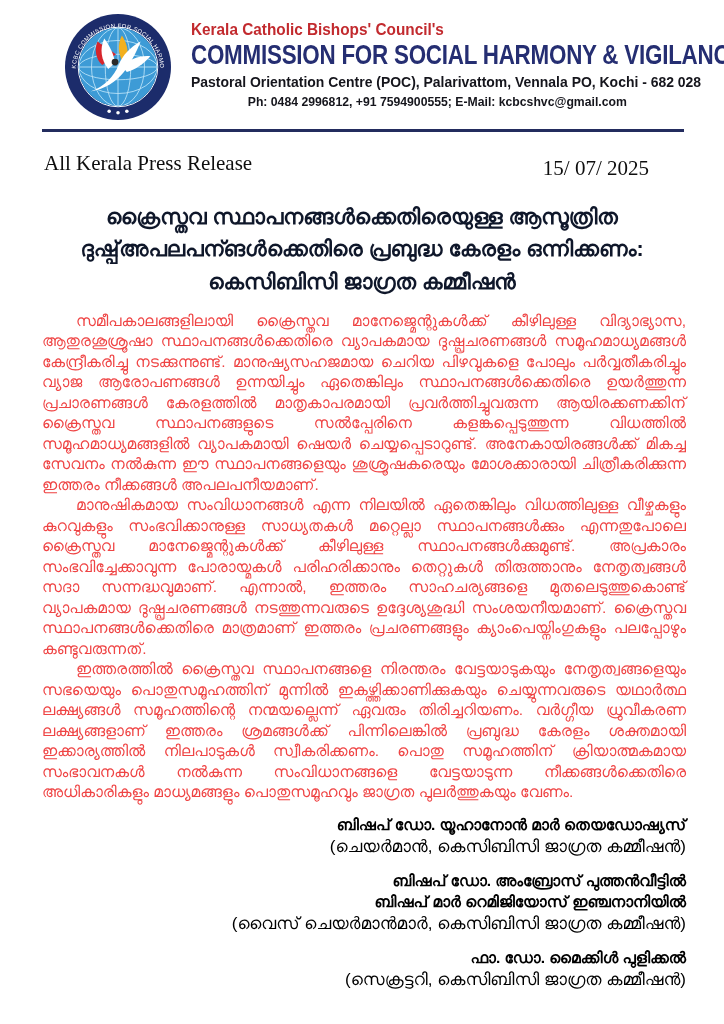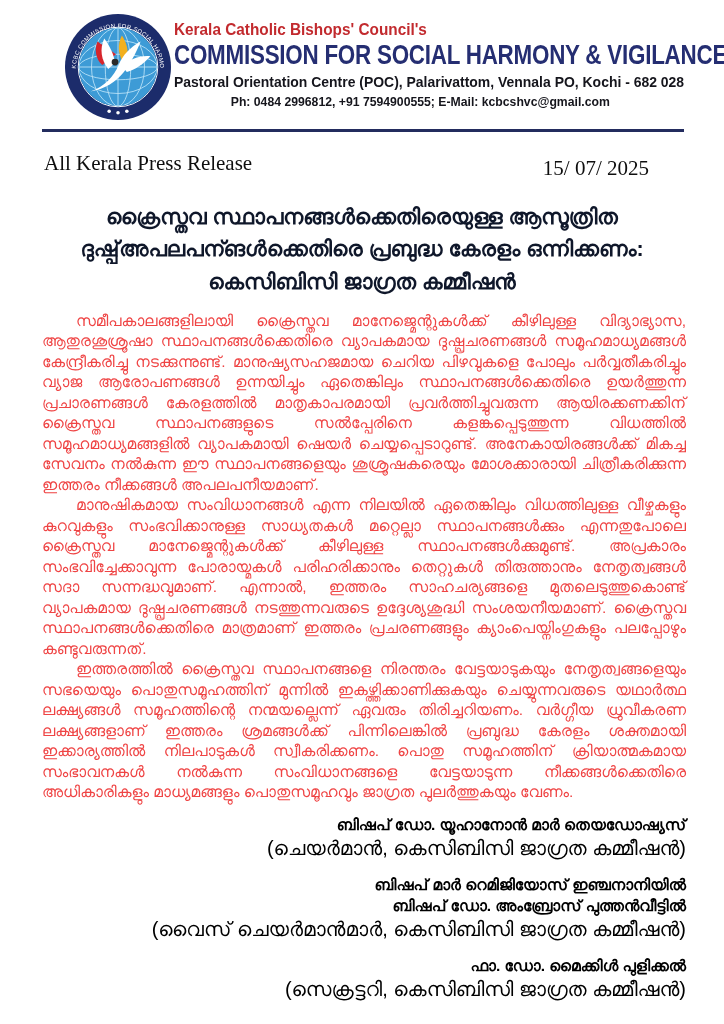--- a/index.html
+++ b/index.html
@@ -6,21 +6,21 @@
   body{
     width:724px;height:1024px;background:#ffffff;position:relative;overflow:hidden;
     font-family:"Liberation Sans","DejaVu Sans",sans-serif;color:#161616;
     -webkit-font-smoothing:antialiased;
   }
   .page{width:724px;height:1024px;position:relative;}
 
   
   .hdr{display:flex;align-items:flex-start;padding:13px 0 0 64px;}
   .logo-wrap{width:108px;height:108px;flex:0 0 108px;}
-  .hdr-text{margin-left:2px;padding-top:7px;width:530px;}
+  .hdr-text{margin-left:19px;padding-top:7px;width:530px;}
   .council{
     color:#c22a2e;font-weight:bold;font-size:16.5px;line-height:1.15;
     transform:scaleX(.93);transform-origin:left top;white-space:nowrap;
   }
   .commission{
     color:#252e72;font-weight:bold;font-size:28px;line-height:1.12;letter-spacing:-.3px;
     transform:scaleX(.80);transform-origin:left top;white-space:nowrap;
   }
   .address{
     color:#15151c;font-weight:bold;font-size:15.5px;line-height:1.35;margin-top:2px;
@@ -48,21 +48,21 @@
   }
 
   
   .bodytext{margin:13px 38px 0 42px;font-size:15.5px;line-height:20.5px;text-align:justify;color:#ef4444;}
   .bodytext p{margin:0;text-indent:34px;}
 
   
   .sigs{margin:8px 38px 0 0;text-align:right;color:#000000;}
   .sig{margin-top:11px;}
   .sig-name{font-weight:bold;font-size:15.5px;line-height:1.38;}
-  .sig-role{font-size:20px;line-height:1.38;}
+  .sig-role{font-size:17px;line-height:1.38;}
 </style>
 </head>
 <body>
 
 <div class="page">
 
   <div class="hdr">
     <div class="logo-wrap">
       <svg width="108" height="108" viewBox="0 0 110 110">
         <defs>
@@ -125,22 +125,22 @@
     <p>മാനുഷികമായ സംവിധാനങ്ങൾ എന്ന നിലയിൽ ഏതെങ്കിലും വിധത്തിലുള്ള വീഴ്ചകളും കുറവുകളും സംഭവിക്കാനുള്ള സാധ്യതകൾ മറ്റെല്ലാ സ്ഥാപനങ്ങൾക്കും എന്നതുപോലെ ക്രൈസ്തവ മാനേജ്മെന്റുകൾക്ക് കീഴിലുള്ള സ്ഥാപനങ്ങൾക്കുമുണ്ട്. അപ്രകാരം സംഭവിച്ചേക്കാവുന്ന പോരായ്മകൾ പരിഹരിക്കാനും തെറ്റുകൾ തിരുത്താനും നേതൃത്വങ്ങൾ സദാ സന്നദ്ധവുമാണ്. എന്നാൽ, ഇത്തരം സാഹചര്യങ്ങളെ മുതലെടുത്തുകൊണ്ട് വ്യാപകമായ ദുഷ്പ്രചരണങ്ങൾ  നടത്തുന്നവരുടെ ഉദ്ദേശ്യശുദ്ധി സംശയനീയമാണ്. ക്രൈസ്തവ സ്ഥാപനങ്ങൾക്കെതിരെ മാത്രമാണ് ഇത്തരം പ്രചരണങ്ങളും ക്യാംപെയ്നിംഗുകളും പലപ്പോഴും കണ്ടുവരുന്നത്.</p>
     <p>ഇത്തരത്തിൽ ക്രൈസ്തവ സ്ഥാപനങ്ങളെ നിരന്തരം വേട്ടയാടുകയും നേതൃത്വങ്ങളെയും സഭയെയും പൊതുസമൂഹത്തിന് മുന്നിൽ ഇകഴ്ത്തിക്കാണിക്കുകയും ചെയ്യുന്നവരുടെ യഥാർത്ഥ ലക്ഷ്യങ്ങൾ സമൂഹത്തിന്റെ നന്മയല്ലെന്ന് ഏവരും തിരിച്ചറിയണം. വർഗ്ഗീയ ധ്രുവീകരണ ലക്ഷ്യങ്ങളാണ് ഇത്തരം ശ്രമങ്ങൾക്ക് പിന്നിലെങ്കിൽ പ്രബുദ്ധ കേരളം ശക്തമായി ഇക്കാര്യത്തിൽ നിലപാടുകൾ സ്വീകരിക്കണം. പൊതു സമൂഹത്തിന് ക്രിയാത്മകമായ സംഭാവനകൾ നൽകുന്ന സംവിധാനങ്ങളെ വേട്ടയാടുന്ന നീക്കങ്ങൾക്കെതിരെ അധികാരികളും മാധ്യമങ്ങളും പൊതുസമൂഹവും ജാഗ്രത പുലർത്തുകയും വേണം.</p>
   </div>
 
   <div class="sigs">
     <div class="sig">
       <div class="sig-name">ബിഷപ് ഡോ. യൂഹാനോൻ മാർ തെയഡോഷ്യസ്</div>
       <div class="sig-role">(ചെയർമാൻ, കെസിബിസി ജാഗ്രത കമ്മീഷൻ)</div>
     </div>
     <div class="sig">
+      <div class="sig-name">ബിഷപ് ഡോ. അംബ്രോസ് പുത്തൻവീട്ടിൽ</div>
       <div class="sig-name">ബിഷപ് മാർ റെമിജിയോസ് ഇഞ്ചനാനിയിൽ</div>
-      <div class="sig-name">ബിഷപ് ഡോ. അംബ്രോസ് പുത്തൻവീട്ടിൽ</div>
       <div class="sig-role">(വൈസ് ചെയർമാൻമാർ, കെസിബിസി ജാഗ്രത കമ്മീഷൻ)</div>
     </div>
     <div class="sig">
       <div class="sig-name">ഫാ. ഡോ. മൈക്കിൾ പുളിക്കൽ</div>
       <div class="sig-role">(സെക്രട്ടറി, കെസിബിസി ജാഗ്രത കമ്മീഷൻ)</div>
     </div>
   </div>
 
 </div>
 

